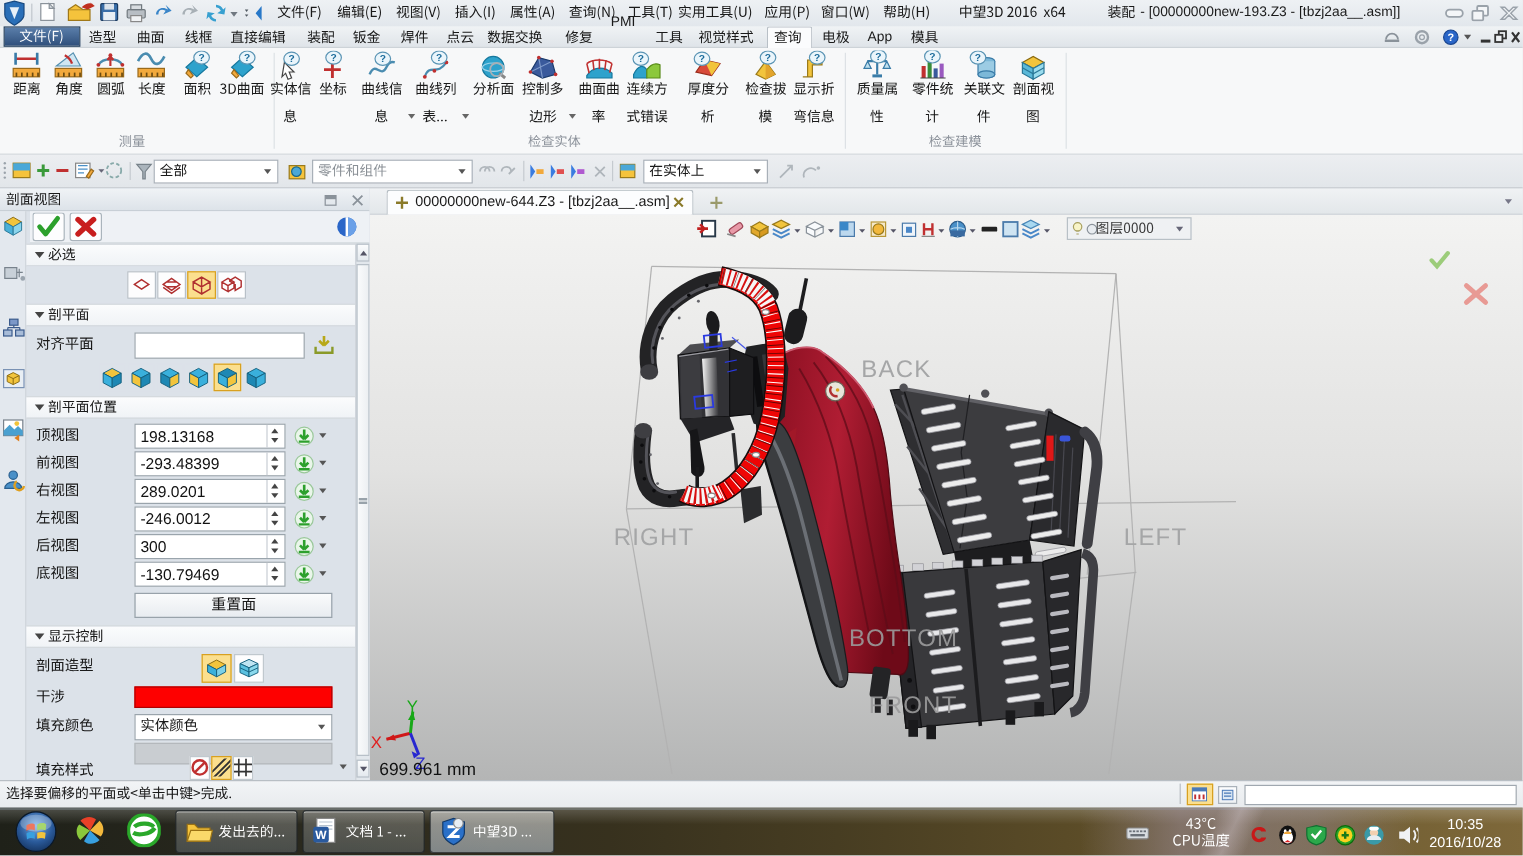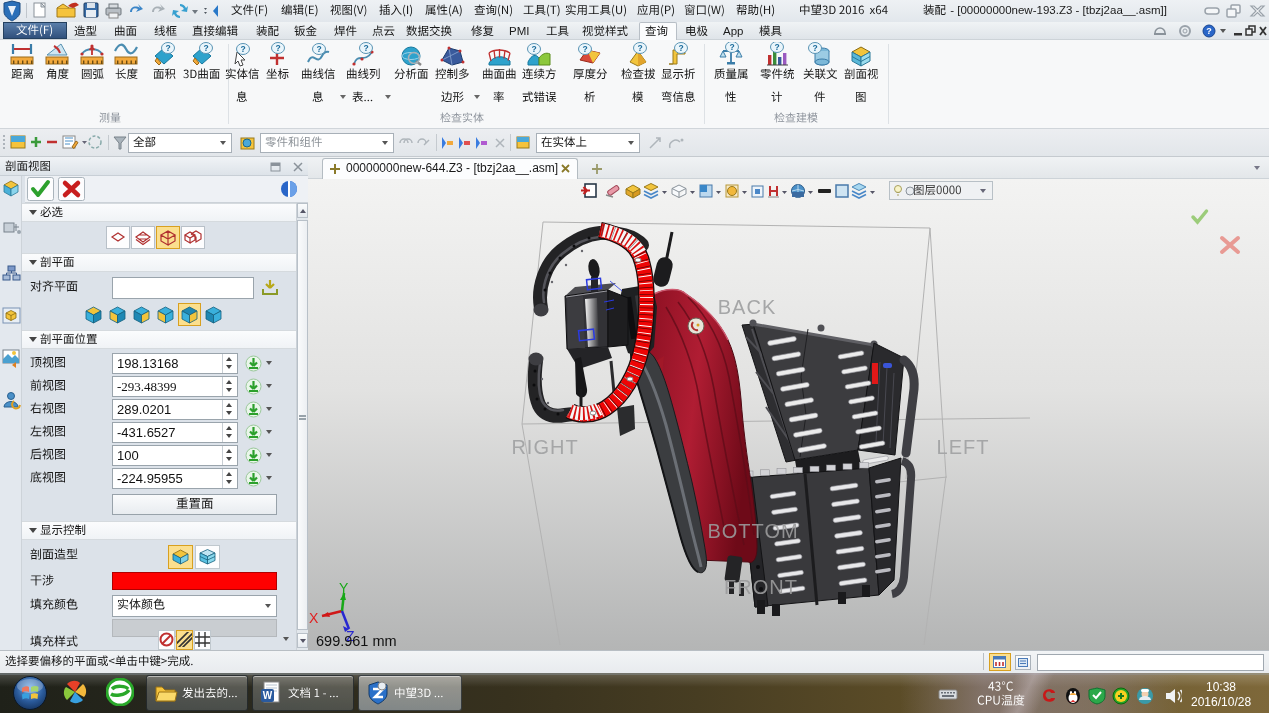--- a/index.html
+++ b/index.html
@@ -122,21 +122,21 @@
     </svg></div>
 <div class="ab" style="left:645px;top:25px;"><svg width="24" height="13" viewBox="0 0 24 13" style="vertical-align:top">
       <path d="M3.4 7.6H8.1V8.6H3.4ZM3.4 6.1H8.1V7H3.4ZM2.5 5.4V9.2H8.9V5.4ZM0.9 9.9V10.7H10.7V9.9ZM5.3 0.4V1.9H0.7V2.7H4.4C3.4 3.8 1.8 4.7 0.4 5.2C0.6 5.4 0.9 5.7 1 5.9C2.5 5.3 4.2 4.1 5.3 2.7V5.1H6.1V2.7C7.2 4 8.9 5.2 10.5 5.8C10.6 5.6 10.9 5.3 11.1 5.1C9.6 4.7 8.1 3.7 7.1 2.7H10.9V1.9H6.1V0.4ZM12.8 1.2C13.4 1.7 14.1 2.5 14.4 2.9L15 2.4C14.7 1.9 14 1.2 13.4 0.7ZM12 4V4.9H13.6V8.8C13.6 9.3 13.3 9.7 13.1 9.8C13.2 10 13.4 10.4 13.5 10.6C13.7 10.3 14 10.1 15.9 8.6C15.8 8.5 15.7 8.1 15.6 7.9L14.4 8.8V4ZM17.3 0.4C16.8 1.9 16 3.3 15.1 4.3C15.3 4.4 15.7 4.7 15.8 4.8C16.3 4.3 16.8 3.7 17.2 3H21.5C21.3 7.8 21.1 9.6 20.7 10C20.6 10.1 20.5 10.2 20.3 10.2C20 10.2 19.4 10.2 18.7 10.1C18.8 10.3 18.9 10.7 19 11C19.6 11 20.2 11 20.6 11C21 10.9 21.3 10.8 21.5 10.5C22 9.9 22.1 8.1 22.3 2.6C22.3 2.5 22.3 2.2 22.3 2.2H17.6C17.8 1.7 18 1.2 18.2 0.7ZM19.2 6.7V8H17.2V6.7ZM19.2 6H17.2V4.8H19.2ZM16.4 4.1V9.4H17.2V8.7H20V4.1Z" fill="#1a1a1a"></path>
     </svg></div>
 <div class="ab" style="left:685px;top:25px;"><svg width="24" height="13" viewBox="0 0 24 13" style="vertical-align:top">
       <path d="M5.2 5.4V7.1H2.3V5.4ZM6.1 5.4H9.1V7.1H6.1ZM5.2 4.6H2.3V3H5.2ZM6.1 4.6V3H9.1V4.6ZM1.4 2.1V8.6H2.3V7.9H5.2V9.1C5.2 10.5 5.6 10.8 6.9 10.8C7.2 10.8 9.1 10.8 9.4 10.8C10.6 10.8 10.9 10.2 11.1 8.5C10.8 8.4 10.4 8.2 10.2 8.1C10.1 9.6 10 10 9.4 10C8.9 10 7.3 10 6.9 10C6.2 10 6.1 9.8 6.1 9.1V7.9H9.9V2.1H6.1V0.5H5.2V2.1ZM13.8 0.4V2.7H12.2V3.5H13.7C13.3 5 12.6 6.9 11.9 7.8C12 8 12.2 8.4 12.3 8.7C12.8 7.9 13.4 6.7 13.8 5.4V11H14.5V4.8C14.9 5.4 15.2 6.1 15.4 6.5L15.9 5.9C15.7 5.5 14.8 4.2 14.5 3.8V3.5H15.8V2.7H14.5V0.4ZM16 1.2V2H17.3C17.1 5.8 16.7 8.7 14.9 10.5C15.1 10.6 15.4 10.9 15.6 11C16.7 9.8 17.3 8.1 17.7 6.1C18.1 7.1 18.6 8 19.2 8.8C18.6 9.5 17.9 10 17.1 10.4C17.3 10.5 17.5 10.8 17.7 11C18.4 10.6 19.2 10.1 19.8 9.4C20.4 10.1 21.2 10.6 22 11C22.2 10.8 22.4 10.4 22.6 10.3C21.8 9.9 21 9.4 20.4 8.8C21.2 7.7 21.8 6.3 22.2 4.5L21.7 4.3L21.5 4.3H20.2C20.5 3.4 20.8 2.2 21 1.2ZM18.1 2H20C19.7 3.1 19.4 4.3 19.1 5.1H21.2C20.9 6.3 20.4 7.3 19.8 8.1C18.9 7.1 18.3 5.8 17.9 4.4C18 3.6 18 2.8 18.1 2Z" fill="#1a1a1a"></path>
     </svg></div>
 <div class="ab" style="left:759px;top:25px;"><svg width="24" height="13" viewBox="0 0 24 13" style="vertical-align:top">
       <path d="M5.4 5.3H9.4V6.1H5.4ZM5.4 3.9H9.4V4.7H5.4ZM8.4 0.4V1.4H6.6V0.4H5.8V1.4H4.1V2.1H5.8V3H6.6V2.1H8.4V3H9.3V2.1H10.9V1.4H9.3V0.4ZM4.6 3.2V6.8H7C6.9 7.1 6.9 7.4 6.8 7.7H3.9V8.5H6.5C6.1 9.4 5.3 10 3.6 10.3C3.7 10.5 4 10.8 4 11C6 10.5 7 9.7 7.4 8.5C8 9.8 9.1 10.6 10.6 11C10.7 10.8 10.9 10.5 11.1 10.3C9.8 10 8.8 9.4 8.3 8.5H10.8V7.7H7.7C7.7 7.4 7.8 7.1 7.8 6.8H10.3V3.2ZM2 0.4V2.7H0.6V3.5H2V3.5C1.7 5 1 6.9 0.4 7.8C0.5 8 0.7 8.4 0.8 8.7C1.3 8 1.7 6.9 2 5.8V11H2.8V5.1C3.2 5.7 3.5 6.4 3.7 6.8L4.2 6.2C4 5.8 3.1 4.4 2.8 3.9V3.5H4V2.7H2.8V0.4ZM18.5 9.1C19.7 9.7 21.1 10.5 21.9 11L22.6 10.4C21.7 9.8 20.3 9.1 19 8.5ZM15.3 8.6C14.6 9.2 13.1 10 12 10.4C12.2 10.6 12.5 10.8 12.6 11C13.8 10.6 15.2 9.8 16.1 9.1ZM13.9 1V7.7H12.1V8.5H22.4V7.7H20.7V1ZM14.8 7.7V6.7H19.9V7.7ZM14.8 3.4H19.9V4.3H14.8ZM14.8 2.7V1.7H19.9V2.7ZM14.8 5H19.9V6H14.8Z" fill="#1a1a1a"></path>
     </svg></div>
-<div class="ab" style="left:509px;top:25px;font-size:11.5px;color:#1a1a1a">PMI</div>
+<div class="ab" style="left:509px;top:13px;font-size:11.5px;color:#1a1a1a">PMI</div>
 <div class="ab" style="left:723px;top:25px;font-size:11.5px;color:#1a1a1a">App</div>
 <svg class="ab" style="left:1152px;top:24px" width="115" height="14" viewBox="0 0 115 14">
 <path d="M3 9 a5 5 0 0 1 10 0" fill="none" stroke="#8a929a" stroke-width="1.5"></path>
     <rect x="2" y="9" width="12" height="2" fill="#8a929a"></rect>
 <circle cx="33" cy="7" r="5" fill="none" stroke="#9aa2aa" stroke-width="2"></circle>
     <circle cx="33" cy="7" r="2" fill="none" stroke="#9aa2aa"></circle>
 <circle cx="57" cy="7" r="6" fill="#2a66c8" stroke="#1a4690"></circle>
     <text x="57" y="10" font-size="9" font-weight="bold" fill="#fff" text-anchor="middle" font-family="Liberation Sans">?</text>
 <path d="M68 5 l6 0 l-3 4 Z" fill="#555"></path>
 <rect x="82" y="9" width="8" height="2.5" fill="#333"></rect>
@@ -640,21 +640,21 @@
     <svg class="ab" style="left:245px;top:198px" width="17" height="17" viewBox="0 0 17 17">
 <circle cx="8.5" cy="8.5" r="7.5" fill="#eaf6ea" stroke="#9ac89a"></circle>
 <path d="M8.5 3 L8.5 11 M8.5 11 l-3.5 -3.5 M8.5 11 l3.5 -3.5" stroke="#2ca02c" stroke-width="2.2" fill="none"></path>
 <path d="M4 13 h9" stroke="#2ca02c" stroke-width="2"></path>
 </svg>
     <div class="dar" style="left:266px;top:204px;border-top-color:#555;border-left-width:3px;border-right-width:3px"></div>
     <div class="ab" style="left:30px;top:222px"><svg width="36" height="14" viewBox="0 0 36 14" style="vertical-align:top">
         <path d="M7.2 4.4V9.4H8.1V4.4ZM9.7 4.1V10.4C9.7 10.6 9.6 10.7 9.4 10.7C9.2 10.7 8.6 10.7 7.8 10.6C8 10.9 8.1 11.3 8.2 11.5C9.1 11.5 9.7 11.5 10.1 11.4C10.4 11.2 10.6 11 10.6 10.4V4.1ZM8.7 0.5C8.4 1 8 1.8 7.5 2.4H3.9L4.5 2.2C4.3 1.7 3.8 1 3.3 0.5L2.5 0.8C2.9 1.3 3.4 1.9 3.6 2.4H0.6V3.2H11.4V2.4H8.6C8.9 1.9 9.3 1.3 9.6 0.8ZM4.9 7V8.2H2.2V7ZM4.9 6.3H2.2V5.1H4.9ZM1.4 4.3V11.5H2.2V8.9H4.9V10.5C4.9 10.7 4.9 10.7 4.7 10.7C4.5 10.7 4 10.7 3.4 10.7C3.5 10.9 3.6 11.3 3.7 11.5C4.5 11.5 5 11.5 5.4 11.4C5.7 11.2 5.8 11 5.8 10.5V4.3ZM17.4 1.1V7.5H18.3V1.9H22V7.5H22.9V1.1ZM13.8 1C14.3 1.4 14.7 2.1 15 2.5L15.7 2C15.5 1.6 15 1 14.5 0.5ZM19.6 2.8V5.2C19.6 7 19.3 9.3 16.2 10.9C16.4 11 16.7 11.4 16.8 11.6C18.6 10.6 19.6 9.3 20.1 8V10.4C20.1 11.2 20.4 11.4 21.2 11.4H22.3C23.3 11.4 23.5 10.9 23.6 9C23.4 8.9 23.1 8.8 22.8 8.6C22.8 10.4 22.7 10.7 22.3 10.7H21.3C21 10.7 20.9 10.6 20.9 10.3V7.3H20.3C20.5 6.6 20.5 5.8 20.5 5.2V2.8ZM12.8 2.6V3.4H15.7C15 4.9 13.7 6.4 12.5 7.3C12.6 7.4 12.8 7.9 12.9 8.2C13.4 7.8 13.8 7.4 14.3 6.9V11.5H15.1V6.4C15.6 6.9 16.1 7.6 16.3 8L16.9 7.3C16.7 7 15.8 6 15.4 5.5C15.9 4.7 16.4 3.8 16.8 2.9L16.3 2.5L16.1 2.6ZM28.5 7.3C29.5 7.5 30.7 7.9 31.4 8.2L31.7 7.6C31.1 7.3 29.8 6.9 28.9 6.7ZM27.3 8.8C29 9 31 9.5 32.2 9.9L32.6 9.2C31.4 8.8 29.3 8.3 27.7 8.2ZM25 1V11.6H25.9V11.1H34.1V11.6H35V1ZM25.9 10.3V1.9H34.1V10.3ZM29 2.1C28.4 3.1 27.3 4 26.3 4.6C26.5 4.8 26.8 5 26.9 5.2C27.3 4.9 27.7 4.6 28 4.3C28.4 4.7 28.8 5.1 29.3 5.4C28.3 5.9 27.2 6.2 26.1 6.4C26.2 6.6 26.4 7 26.5 7.2C27.7 6.9 29 6.5 30.1 5.8C31.1 6.4 32.2 6.8 33.4 7C33.5 6.8 33.7 6.5 33.9 6.4C32.8 6.2 31.8 5.8 30.8 5.4C31.7 4.8 32.5 4.1 33 3.3L32.5 3L32.3 3.1H29.2C29.4 2.8 29.6 2.6 29.7 2.4ZM28.5 3.8 28.6 3.8H31.7C31.3 4.2 30.7 4.6 30.1 5C29.5 4.7 28.9 4.3 28.5 3.8Z" fill="#1a1a1a"></path>
       </svg></div>
     <div class="cb" style="left:112px;top:219px;width:126px;height:21px"></div>
-    <div class="ab" style="left:117px;top:222px;font-size:13px;color:#111;font-family:Liberation Serif, serif">-293.48399</div>
+    <div class="ab" style="left:117px;top:222px;font-size:13px;color:#111;font-family:Liberation Sans, sans-serif">-293.48399</div>
     <div class="ab" style="left:222px;top:220px;width:15px;height:19px;border-left:1px solid #c8ced4"></div>
     <div class="ab" style="left:226px;top:223px;width:0;height:0;border-left:3.5px solid transparent;border-right:3.5px solid transparent;border-bottom:4.5px solid #444"></div>
     <div class="ab" style="left:226px;top:231px;width:0;height:0;border-left:3.5px solid transparent;border-right:3.5px solid transparent;border-top:4.5px solid #444"></div>
     <svg class="ab" style="left:245px;top:221px" width="17" height="17" viewBox="0 0 17 17">
 <circle cx="8.5" cy="8.5" r="7.5" fill="#eaf6ea" stroke="#9ac89a"></circle>
 <path d="M8.5 3 L8.5 11 M8.5 11 l-3.5 -3.5 M8.5 11 l3.5 -3.5" stroke="#2ca02c" stroke-width="2.2" fill="none"></path>
 <path d="M4 13 h9" stroke="#2ca02c" stroke-width="2"></path>
 </svg>
     <div class="dar" style="left:266px;top:227px;border-top-color:#555;border-left-width:3px;border-right-width:3px"></div>
     <div class="ab" style="left:30px;top:245px"><svg width="36" height="14" viewBox="0 0 36 14" style="vertical-align:top">
@@ -668,49 +668,49 @@
     <svg class="ab" style="left:245px;top:244px" width="17" height="17" viewBox="0 0 17 17">
 <circle cx="8.5" cy="8.5" r="7.5" fill="#eaf6ea" stroke="#9ac89a"></circle>
 <path d="M8.5 3 L8.5 11 M8.5 11 l-3.5 -3.5 M8.5 11 l3.5 -3.5" stroke="#2ca02c" stroke-width="2.2" fill="none"></path>
 <path d="M4 13 h9" stroke="#2ca02c" stroke-width="2"></path>
 </svg>
     <div class="dar" style="left:266px;top:250px;border-top-color:#555;border-left-width:3px;border-right-width:3px"></div>
     <div class="ab" style="left:30px;top:268px"><svg width="36" height="14" viewBox="0 0 36 14" style="vertical-align:top">
         <path d="M4.4 0.5C4.3 1.2 4.2 2 4 2.7H0.8V3.6H3.8C3.2 6.1 2.1 8.5 0.3 10.1C0.5 10.3 0.8 10.6 0.9 10.8C2.4 9.5 3.3 7.8 4 5.9V6.7H6.7V10.3H2.8V11.2H11.4V10.3H7.6V6.7H10.8V5.9H4.1C4.3 5.1 4.6 4.3 4.8 3.6H11.2V2.7H5C5.1 2 5.3 1.3 5.4 0.7ZM17.4 1.1V7.5H18.3V1.9H22V7.5H22.9V1.1ZM13.8 1C14.3 1.4 14.7 2.1 15 2.5L15.7 2C15.5 1.6 15 1 14.5 0.5ZM19.6 2.8V5.2C19.6 7 19.3 9.3 16.2 10.9C16.4 11 16.7 11.4 16.8 11.6C18.6 10.6 19.6 9.3 20.1 8V10.4C20.1 11.2 20.4 11.4 21.2 11.4H22.3C23.3 11.4 23.5 10.9 23.6 9C23.4 8.9 23.1 8.8 22.8 8.6C22.8 10.4 22.7 10.7 22.3 10.7H21.3C21 10.7 20.9 10.6 20.9 10.3V7.3H20.3C20.5 6.6 20.5 5.8 20.5 5.2V2.8ZM12.8 2.6V3.4H15.7C15 4.9 13.7 6.4 12.5 7.3C12.6 7.4 12.8 7.9 12.9 8.2C13.4 7.8 13.8 7.4 14.3 6.9V11.5H15.1V6.4C15.6 6.9 16.1 7.6 16.3 8L16.9 7.3C16.7 7 15.8 6 15.4 5.5C15.9 4.7 16.4 3.8 16.8 2.9L16.3 2.5L16.1 2.6ZM28.5 7.3C29.5 7.5 30.7 7.9 31.4 8.2L31.7 7.6C31.1 7.3 29.8 6.9 28.9 6.7ZM27.3 8.8C29 9 31 9.5 32.2 9.9L32.6 9.2C31.4 8.8 29.3 8.3 27.7 8.2ZM25 1V11.6H25.9V11.1H34.1V11.6H35V1ZM25.9 10.3V1.9H34.1V10.3ZM29 2.1C28.4 3.1 27.3 4 26.3 4.6C26.5 4.8 26.8 5 26.9 5.2C27.3 4.9 27.7 4.6 28 4.3C28.4 4.7 28.8 5.1 29.3 5.4C28.3 5.9 27.2 6.2 26.1 6.4C26.2 6.6 26.4 7 26.5 7.2C27.7 6.9 29 6.5 30.1 5.8C31.1 6.4 32.2 6.8 33.4 7C33.5 6.8 33.7 6.5 33.9 6.4C32.8 6.2 31.8 5.8 30.8 5.4C31.7 4.8 32.5 4.1 33 3.3L32.5 3L32.3 3.1H29.2C29.4 2.8 29.6 2.6 29.7 2.4ZM28.5 3.8 28.6 3.8H31.7C31.3 4.2 30.7 4.6 30.1 5C29.5 4.7 28.9 4.3 28.5 3.8Z" fill="#1a1a1a"></path>
       </svg></div>
     <div class="cb" style="left:112px;top:265px;width:126px;height:21px"></div>
-    <div class="ab" style="left:117px;top:268px;font-size:13px;color:#111;font-family:'Liberation Sans'">-431.6527</div>
+    <div class="ab" style="left:117px;top:268px;font-size:13px;color:#111;font-family:'Liberation Sans'">-246.0012</div>
     <div class="ab" style="left:222px;top:266px;width:15px;height:19px;border-left:1px solid #c8ced4"></div>
     <div class="ab" style="left:226px;top:269px;width:0;height:0;border-left:3.5px solid transparent;border-right:3.5px solid transparent;border-bottom:4.5px solid #444"></div>
     <div class="ab" style="left:226px;top:277px;width:0;height:0;border-left:3.5px solid transparent;border-right:3.5px solid transparent;border-top:4.5px solid #444"></div>
     <svg class="ab" style="left:245px;top:267px" width="17" height="17" viewBox="0 0 17 17">
 <circle cx="8.5" cy="8.5" r="7.5" fill="#eaf6ea" stroke="#9ac89a"></circle>
 <path d="M8.5 3 L8.5 11 M8.5 11 l-3.5 -3.5 M8.5 11 l3.5 -3.5" stroke="#2ca02c" stroke-width="2.2" fill="none"></path>
 <path d="M4 13 h9" stroke="#2ca02c" stroke-width="2"></path>
 </svg>
     <div class="dar" style="left:266px;top:273px;border-top-color:#555;border-left-width:3px;border-right-width:3px"></div>
     <div class="ab" style="left:30px;top:291px"><svg width="36" height="14" viewBox="0 0 36 14" style="vertical-align:top">
         <path d="M1.8 1.6V4.7C1.8 6.6 1.7 9.1 0.4 11C0.6 11.1 1 11.4 1.1 11.6C2.5 9.6 2.7 6.7 2.7 4.7H11.4V3.8H2.7V2.4C5.5 2.2 8.5 1.9 10.6 1.3L9.9 0.6C8 1.1 4.7 1.4 1.8 1.6ZM3.7 6.4V11.6H4.6V10.9H9.6V11.5H10.6V6.4ZM4.6 10.1V7.3H9.6V10.1ZM17.4 1.1V7.5H18.3V1.9H22V7.5H22.9V1.1ZM13.8 1C14.3 1.4 14.7 2.1 15 2.5L15.7 2C15.5 1.6 15 1 14.5 0.5ZM19.6 2.8V5.2C19.6 7 19.3 9.3 16.2 10.9C16.4 11 16.7 11.4 16.8 11.6C18.6 10.6 19.6 9.3 20.1 8V10.4C20.1 11.2 20.4 11.4 21.2 11.4H22.3C23.3 11.4 23.5 10.9 23.6 9C23.4 8.9 23.1 8.8 22.8 8.6C22.8 10.4 22.7 10.7 22.3 10.7H21.3C21 10.7 20.9 10.6 20.9 10.3V7.3H20.3C20.5 6.6 20.5 5.8 20.5 5.2V2.8ZM12.8 2.6V3.4H15.7C15 4.9 13.7 6.4 12.5 7.3C12.6 7.4 12.8 7.9 12.9 8.2C13.4 7.8 13.8 7.4 14.3 6.9V11.5H15.1V6.4C15.6 6.9 16.1 7.6 16.3 8L16.9 7.3C16.7 7 15.8 6 15.4 5.5C15.9 4.7 16.4 3.8 16.8 2.9L16.3 2.5L16.1 2.6ZM28.5 7.3C29.5 7.5 30.7 7.9 31.4 8.2L31.7 7.6C31.1 7.3 29.8 6.9 28.9 6.7ZM27.3 8.8C29 9 31 9.5 32.2 9.9L32.6 9.2C31.4 8.8 29.3 8.3 27.7 8.2ZM25 1V11.6H25.9V11.1H34.1V11.6H35V1ZM25.9 10.3V1.9H34.1V10.3ZM29 2.1C28.4 3.1 27.3 4 26.3 4.6C26.5 4.8 26.8 5 26.9 5.2C27.3 4.9 27.7 4.6 28 4.3C28.4 4.7 28.8 5.1 29.3 5.4C28.3 5.9 27.2 6.2 26.1 6.4C26.2 6.6 26.4 7 26.5 7.2C27.7 6.9 29 6.5 30.1 5.8C31.1 6.4 32.2 6.8 33.4 7C33.5 6.8 33.7 6.5 33.9 6.4C32.8 6.2 31.8 5.8 30.8 5.4C31.7 4.8 32.5 4.1 33 3.3L32.5 3L32.3 3.1H29.2C29.4 2.8 29.6 2.6 29.7 2.4ZM28.5 3.8 28.6 3.8H31.7C31.3 4.2 30.7 4.6 30.1 5C29.5 4.7 28.9 4.3 28.5 3.8Z" fill="#1a1a1a"></path>
       </svg></div>
     <div class="cb" style="left:112px;top:288px;width:126px;height:21px"></div>
-    <div class="ab" style="left:117px;top:291px;font-size:13px;color:#111;font-family:'Liberation Sans'">100</div>
+    <div class="ab" style="left:117px;top:291px;font-size:13px;color:#111;font-family:'Liberation Sans'">300</div>
     <div class="ab" style="left:222px;top:289px;width:15px;height:19px;border-left:1px solid #c8ced4"></div>
     <div class="ab" style="left:226px;top:292px;width:0;height:0;border-left:3.5px solid transparent;border-right:3.5px solid transparent;border-bottom:4.5px solid #444"></div>
     <div class="ab" style="left:226px;top:300px;width:0;height:0;border-left:3.5px solid transparent;border-right:3.5px solid transparent;border-top:4.5px solid #444"></div>
     <svg class="ab" style="left:245px;top:290px" width="17" height="17" viewBox="0 0 17 17">
 <circle cx="8.5" cy="8.5" r="7.5" fill="#eaf6ea" stroke="#9ac89a"></circle>
 <path d="M8.5 3 L8.5 11 M8.5 11 l-3.5 -3.5 M8.5 11 l3.5 -3.5" stroke="#2ca02c" stroke-width="2.2" fill="none"></path>
 <path d="M4 13 h9" stroke="#2ca02c" stroke-width="2"></path>
 </svg>
     <div class="dar" style="left:266px;top:296px;border-top-color:#555;border-left-width:3px;border-right-width:3px"></div>
     <div class="ab" style="left:30px;top:314px"><svg width="36" height="14" viewBox="0 0 36 14" style="vertical-align:top">
         <path d="M6.2 8.7C6.6 9.6 7.1 10.7 7.3 11.3L8.1 11C7.8 10.4 7.3 9.3 6.8 8.4ZM3.4 11.4C3.6 11.3 4 11.1 6.3 10.3C6.3 10.1 6.3 9.8 6.3 9.6L4.5 10.1V7.2H7.5C8 9.7 9 11.4 10.3 11.4C11 11.4 11.4 11 11.5 9.3C11.3 9.2 11 9 10.8 8.9C10.7 10.1 10.6 10.6 10.3 10.6C9.6 10.6 8.8 9.2 8.4 7.2H11.1V6.4H8.2C8.1 5.7 8 5 8 4.2C8.9 4.1 9.8 4 10.6 3.8L9.9 3.1C8.4 3.5 5.8 3.7 3.6 3.8V10C3.6 10.5 3.3 10.6 3.1 10.7C3.2 10.9 3.4 11.2 3.4 11.4ZM7.3 6.4H4.5V4.5C5.3 4.4 6.2 4.4 7.1 4.3C7.2 5 7.2 5.7 7.3 6.4ZM5.7 0.7C5.9 1 6.1 1.4 6.3 1.7H1.5V5.2C1.5 6.9 1.4 9.4 0.4 11.1C0.6 11.2 1 11.5 1.1 11.6C2.2 9.8 2.3 7.1 2.3 5.2V2.5H11.4V1.7H7.2C7.1 1.3 6.8 0.9 6.6 0.5ZM17.4 1.1V7.5H18.3V1.9H22V7.5H22.9V1.1ZM13.8 1C14.3 1.4 14.7 2.1 15 2.5L15.7 2C15.5 1.6 15 1 14.5 0.5ZM19.6 2.8V5.2C19.6 7 19.3 9.3 16.2 10.9C16.4 11 16.7 11.4 16.8 11.6C18.6 10.6 19.6 9.3 20.1 8V10.4C20.1 11.2 20.4 11.4 21.2 11.4H22.3C23.3 11.4 23.5 10.9 23.6 9C23.4 8.9 23.1 8.8 22.8 8.6C22.8 10.4 22.7 10.7 22.3 10.7H21.3C21 10.7 20.9 10.6 20.9 10.3V7.3H20.3C20.5 6.6 20.5 5.8 20.5 5.2V2.8ZM12.8 2.6V3.4H15.7C15 4.9 13.7 6.4 12.5 7.3C12.6 7.4 12.8 7.9 12.9 8.2C13.4 7.8 13.8 7.4 14.3 6.9V11.5H15.1V6.4C15.6 6.9 16.1 7.6 16.3 8L16.9 7.3C16.7 7 15.8 6 15.4 5.5C15.9 4.7 16.4 3.8 16.8 2.9L16.3 2.5L16.1 2.6ZM28.5 7.3C29.5 7.5 30.7 7.9 31.4 8.2L31.7 7.6C31.1 7.3 29.8 6.9 28.9 6.7ZM27.3 8.8C29 9 31 9.5 32.2 9.9L32.6 9.2C31.4 8.8 29.3 8.3 27.7 8.2ZM25 1V11.6H25.9V11.1H34.1V11.6H35V1ZM25.9 10.3V1.9H34.1V10.3ZM29 2.1C28.4 3.1 27.3 4 26.3 4.6C26.5 4.8 26.8 5 26.9 5.2C27.3 4.9 27.7 4.6 28 4.3C28.4 4.7 28.8 5.1 29.3 5.4C28.3 5.9 27.2 6.2 26.1 6.4C26.2 6.6 26.4 7 26.5 7.2C27.7 6.9 29 6.5 30.1 5.8C31.1 6.4 32.2 6.8 33.4 7C33.5 6.8 33.7 6.5 33.9 6.4C32.8 6.2 31.8 5.8 30.8 5.4C31.7 4.8 32.5 4.1 33 3.3L32.5 3L32.3 3.1H29.2C29.4 2.8 29.6 2.6 29.7 2.4ZM28.5 3.8 28.6 3.8H31.7C31.3 4.2 30.7 4.6 30.1 5C29.5 4.7 28.9 4.3 28.5 3.8Z" fill="#1a1a1a"></path>
       </svg></div>
     <div class="cb" style="left:112px;top:311px;width:126px;height:21px"></div>
-    <div class="ab" style="left:117px;top:314px;font-size:13px;color:#111;font-family:'Liberation Sans'">-224.95955</div>
+    <div class="ab" style="left:117px;top:314px;font-size:13px;color:#111;font-family:'Liberation Sans'">-130.79469</div>
     <div class="ab" style="left:222px;top:312px;width:15px;height:19px;border-left:1px solid #c8ced4"></div>
     <div class="ab" style="left:226px;top:315px;width:0;height:0;border-left:3.5px solid transparent;border-right:3.5px solid transparent;border-bottom:4.5px solid #444"></div>
     <div class="ab" style="left:226px;top:323px;width:0;height:0;border-left:3.5px solid transparent;border-right:3.5px solid transparent;border-top:4.5px solid #444"></div>
     <svg class="ab" style="left:245px;top:313px" width="17" height="17" viewBox="0 0 17 17">
 <circle cx="8.5" cy="8.5" r="7.5" fill="#eaf6ea" stroke="#9ac89a"></circle>
 <path d="M8.5 3 L8.5 11 M8.5 11 l-3.5 -3.5 M8.5 11 l3.5 -3.5" stroke="#2ca02c" stroke-width="2.2" fill="none"></path>
 <path d="M4 13 h9" stroke="#2ca02c" stroke-width="2"></path>
 </svg>
     <div class="dar" style="left:266px;top:319px;border-top-color:#555;border-left-width:3px;border-right-width:3px"></div>
     <div class="ab" style="left:112px;top:337px;width:165px;height:21px;background:linear-gradient(#fafbfc,#e8ecf0);border:1px solid #98a2aa;box-sizing:border-box"></div>
@@ -1198,13 +1198,13 @@
 <circle cx="79" cy="9" r="8" fill="#28a428" stroke="#0a6a0a"></circle>
     <circle cx="79" cy="9" r="6" fill="#fad020"></circle>
     <path d="M76 9 h6 M79 6 v6" stroke="#1a7a1a" stroke-width="2"></path>
 <circle cx="103" cy="9" r="8" fill="#3a9aa8"></circle>
     <circle cx="103" cy="7" r="3.5" fill="#f2d0b0"></circle>
     <path d="M97 13 a6 4 0 0 1 12 0 Z" fill="#e8eef2"></path>
     <rect x="99" y="2" width="8" height="3" rx="1.5" fill="#fff"></rect>
 <path d="M124 6 L128 6 L133 2 L133 16 L128 12 L124 12 Z" fill="#f0f2f4"></path>
     <path d="M136 5 a6 6 0 0 1 0 8 M138.5 3 a9 9 0 0 1 0 12" stroke="#f0f2f4" stroke-width="1.6" fill="none"></path>
 </svg>
-<div class="ab" style="left:1206px;top:680px;font-size:12px;color:#fff;font-family:'Liberation Sans'">10:38</div>
+<div class="ab" style="left:1206px;top:680px;font-size:12px;color:#fff;font-family:'Liberation Sans'">10:35</div>
 <div class="ab" style="left:1191px;top:695px;font-size:12px;color:#fff;font-family:'Liberation Sans'">2016/10/28</div>
 </body></html>

